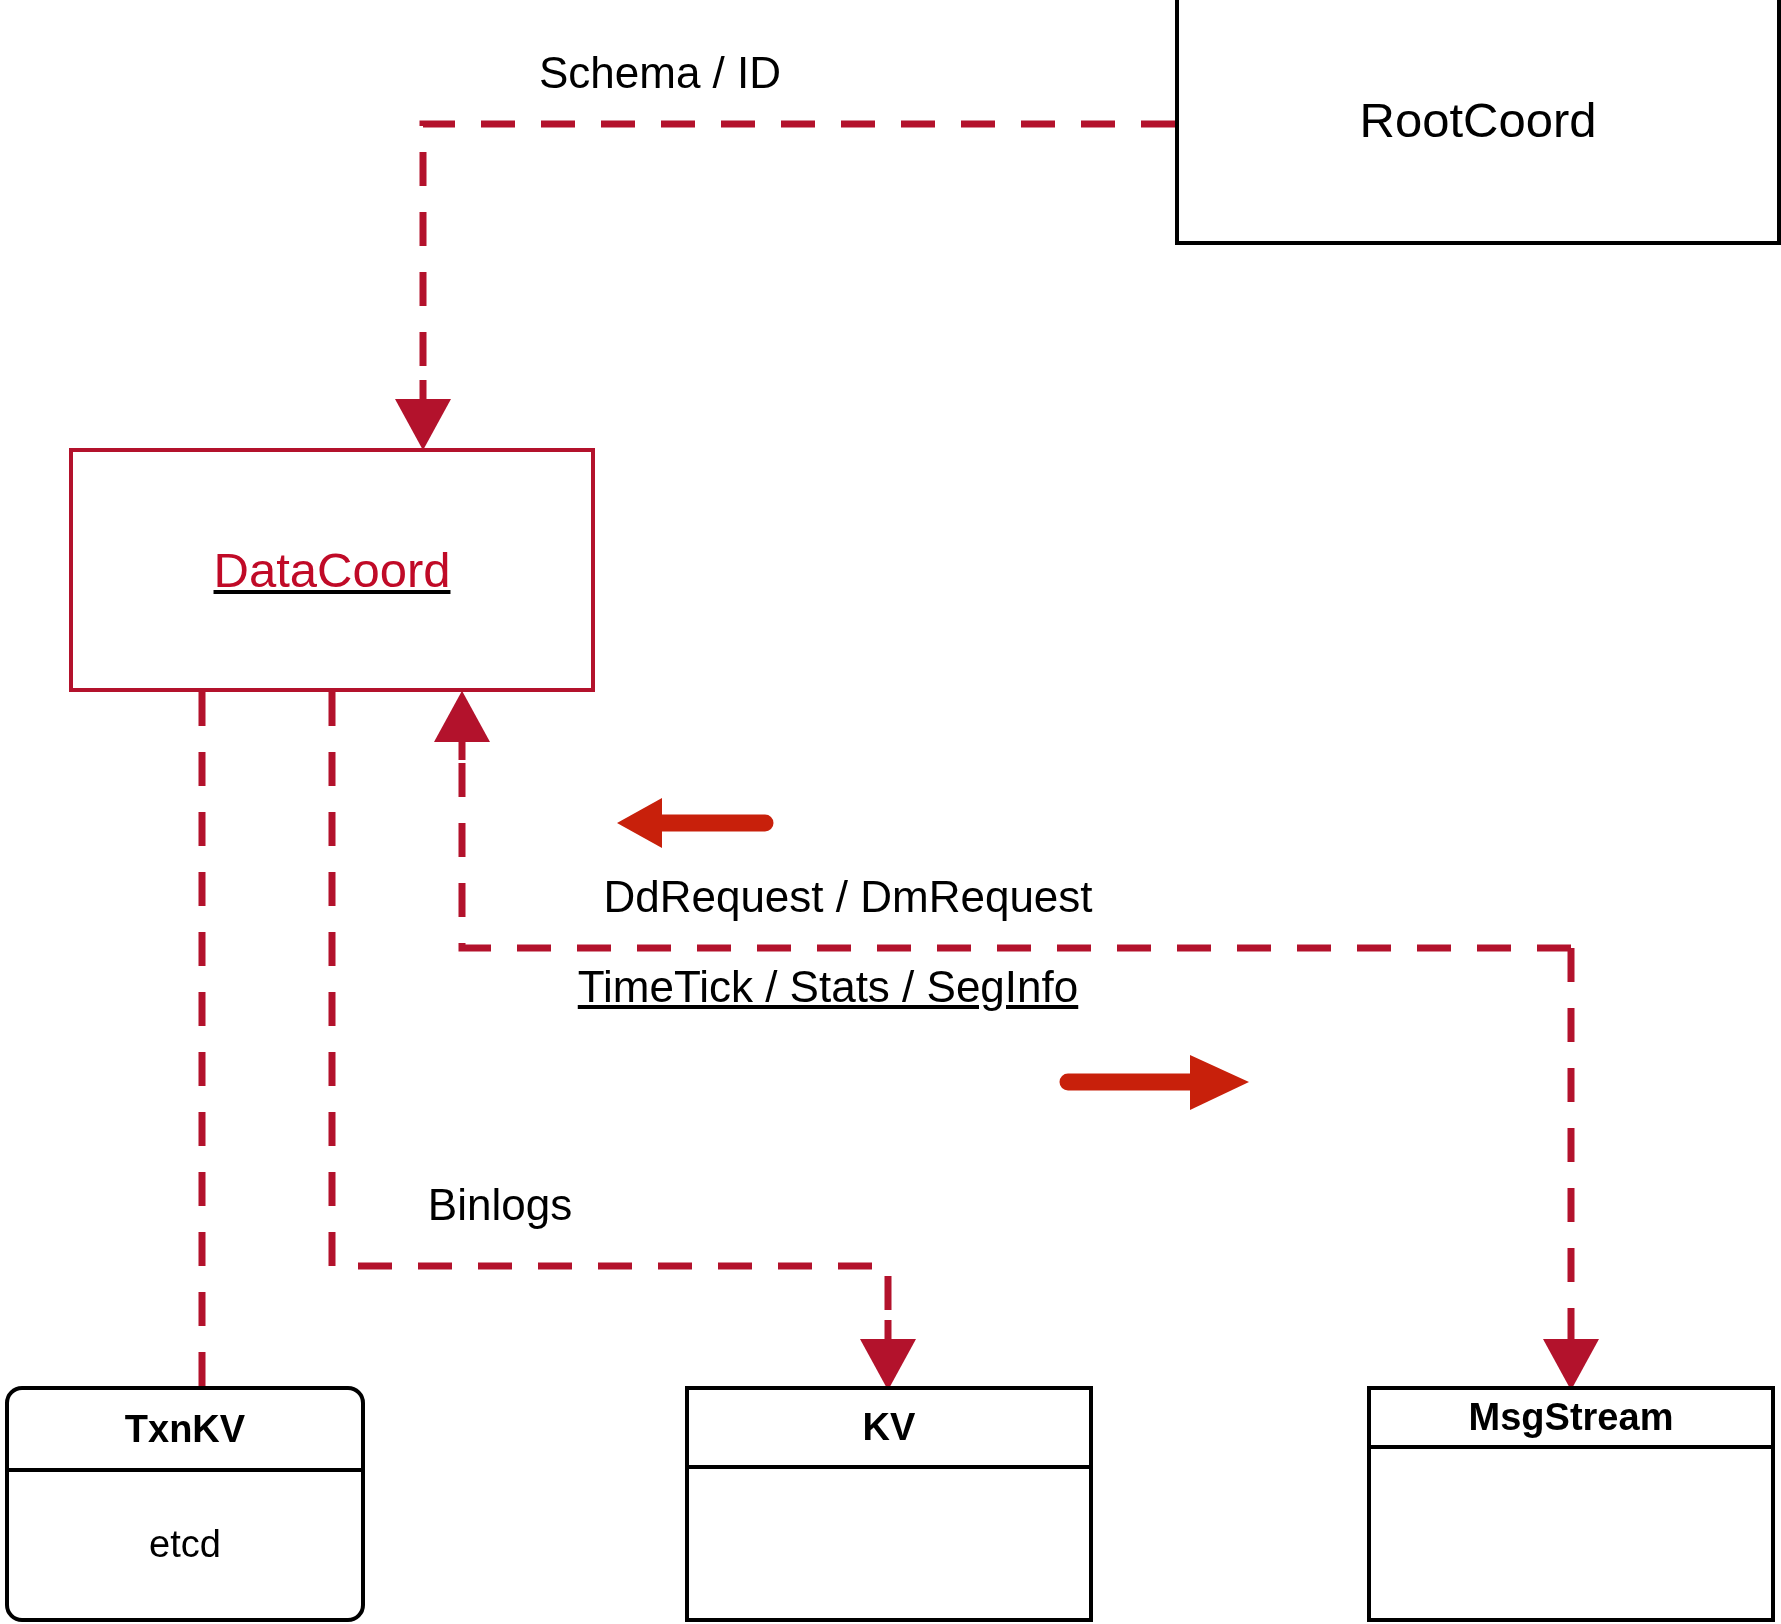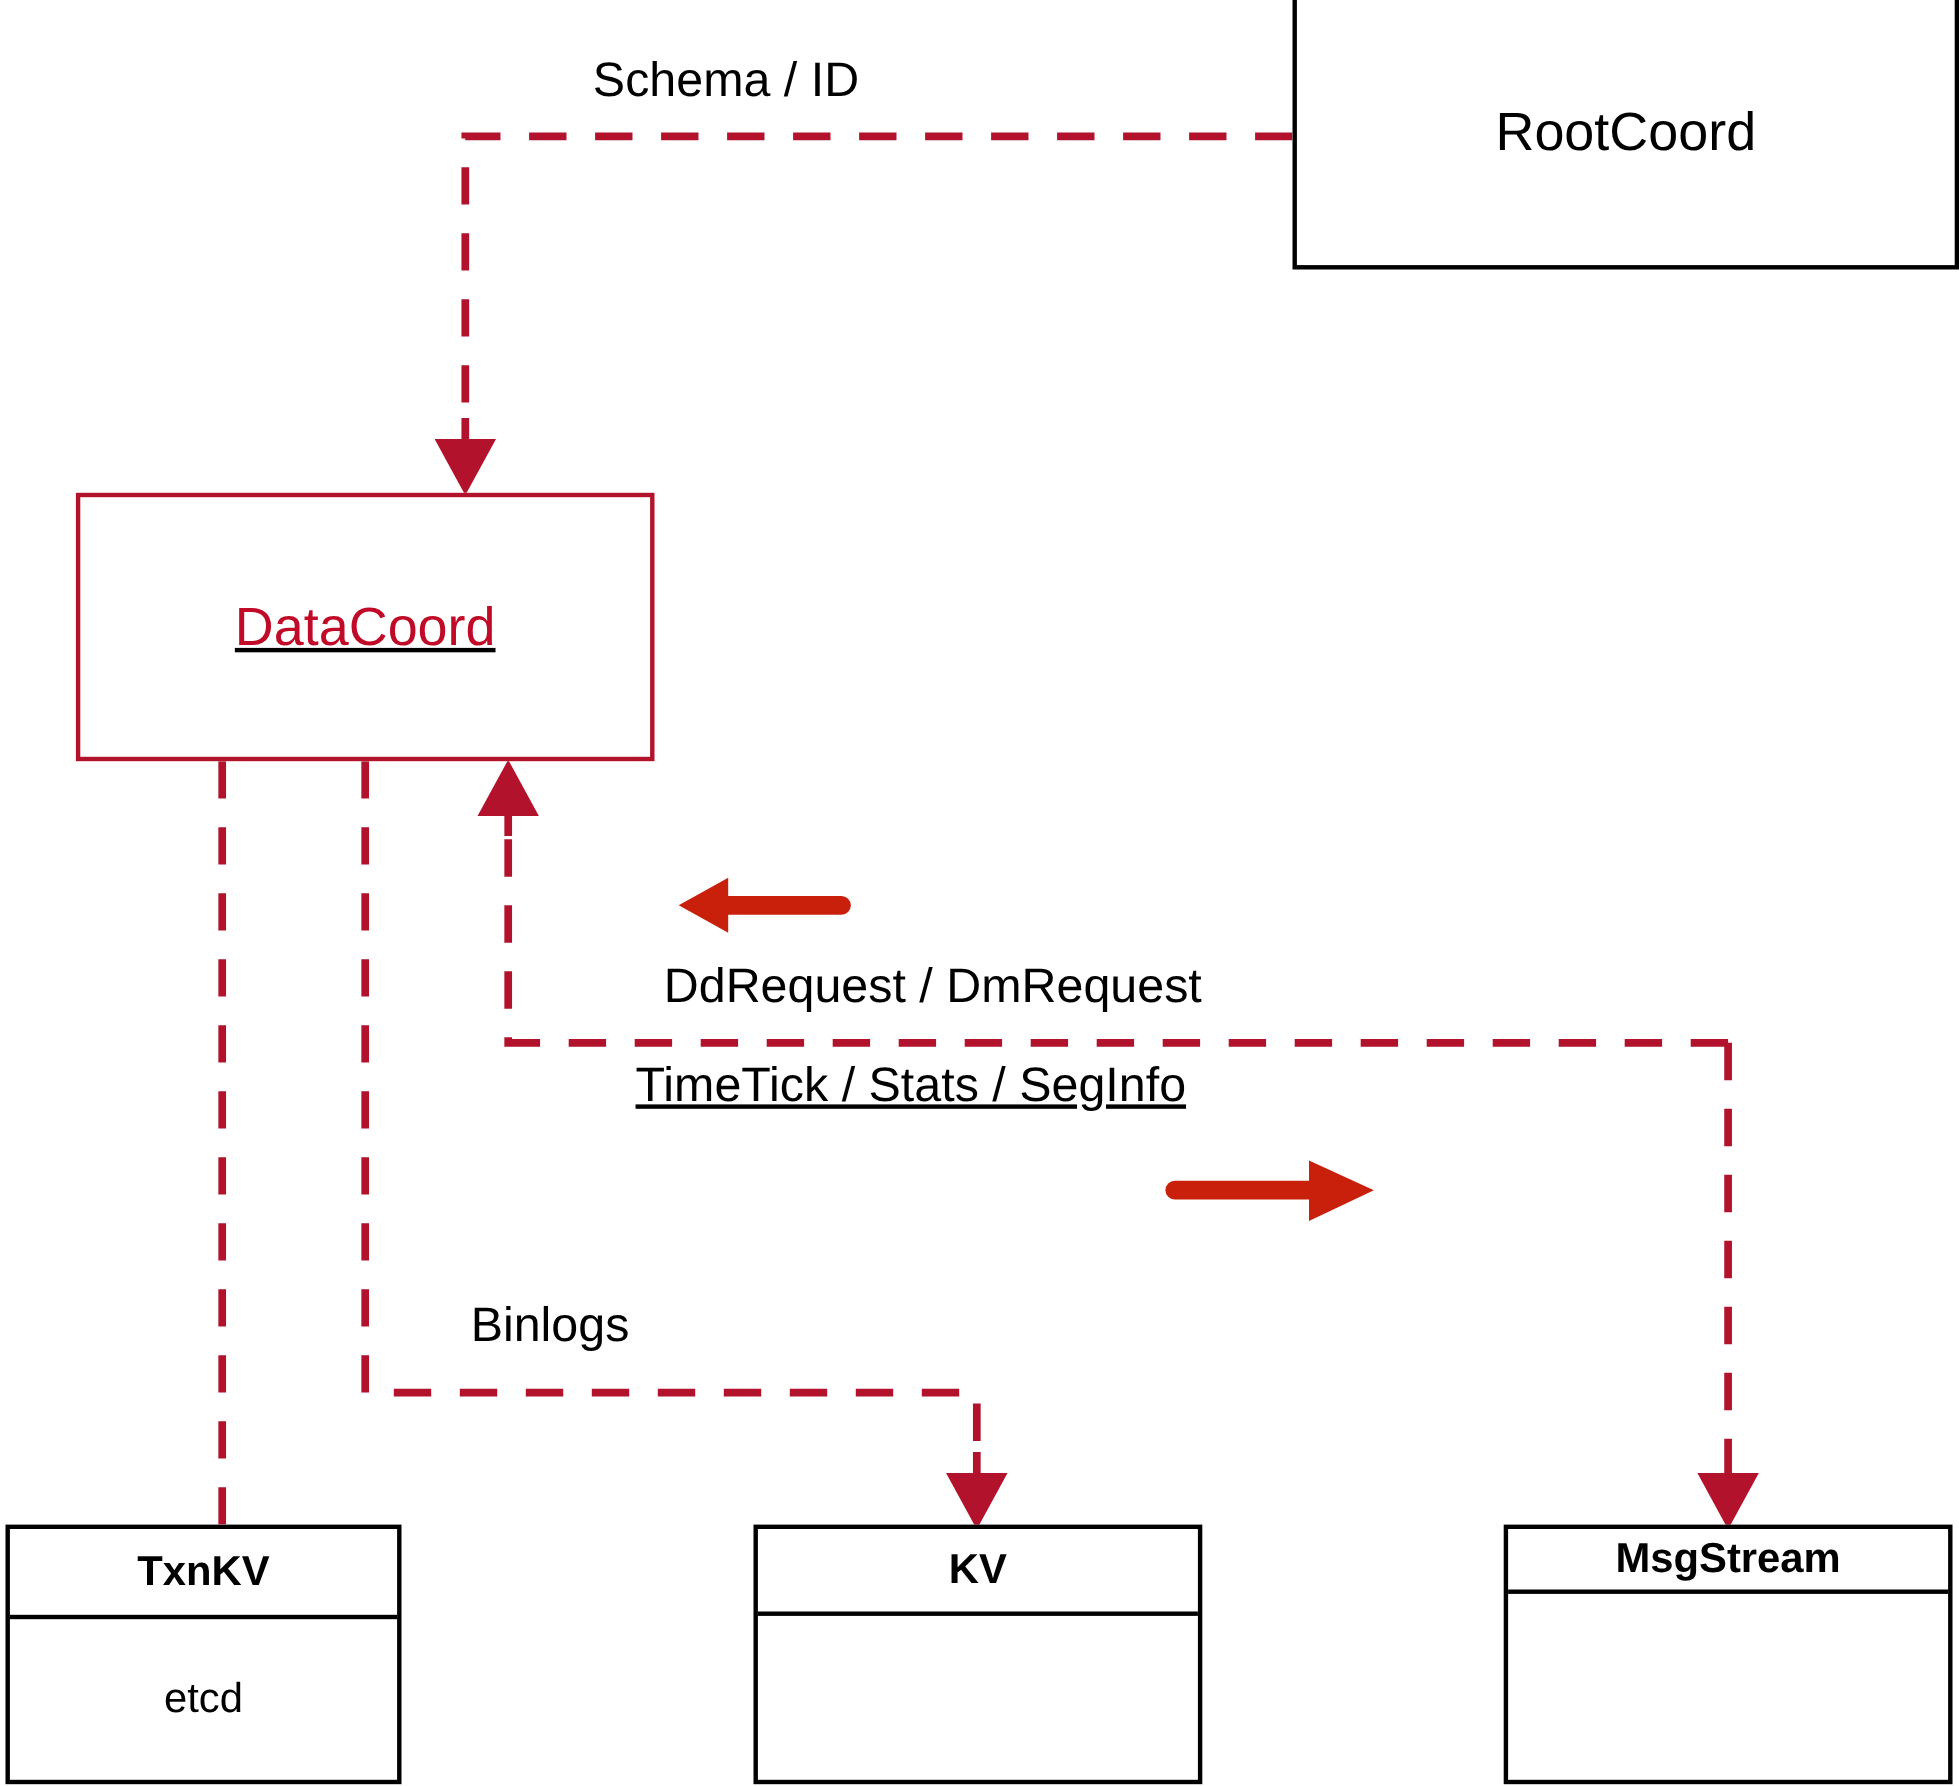--- a/index.html
+++ b/index.html
@@ -136,21 +136,21 @@
   </svg>
 
   <div class="node-box black" style="left:1175px; top:-4px; width:606px; height:249px;">
     <div class="node-title plain">RootCoord</div>
   </div>
 
   <div class="node-box red" style="left:69px; top:448px; width:526px; height:244px;text-decoration:underline;">
     <div class="node-title red-label">DataCoord</div>
   </div>
 
-  <div class="node-box black" style="left:5px; top:1386px; width:360px; height:236px;">
+  <div class="node-box black" style="left:5px; top:1386px; width:360px; height:236px;border-radius:17px;">
     <div class="node-header" style="height:82px;">TxnKV</div>
     <div class="node-body">
       <span>etcd</span>
     </div>
   </div>
 
   <div class="node-box black" style="left:685px; top:1386px; width:408px; height:236px;">
     <div class="node-header" style="height:79px;">KV</div>
   </div>
 

